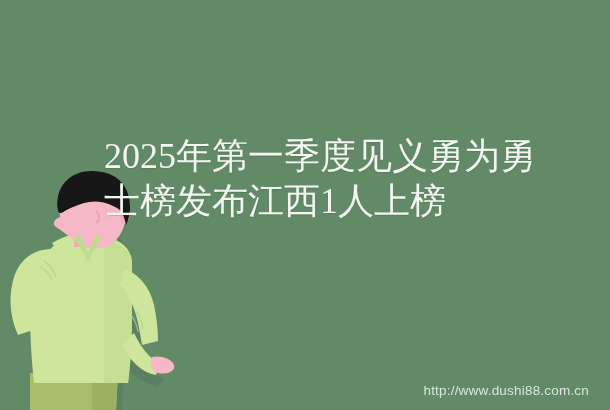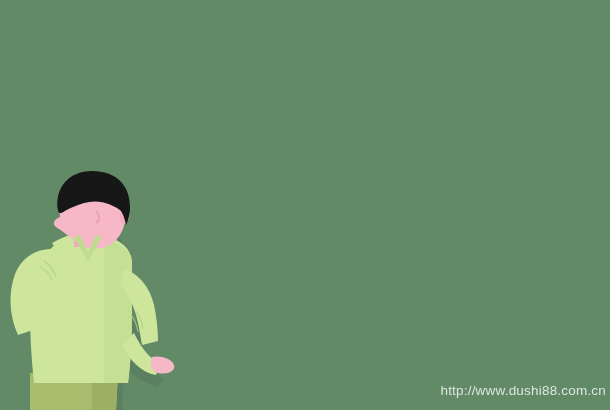--- a/index.html
+++ b/index.html
@@ -45,21 +45,21 @@
   #illustration svg {
     display: block;
     width: 200px;
     height: 205px;
     overflow: visible;
   }
 
   
   #watermark {
     position: absolute;
-    right: 4px;
+    right: 21px;
     bottom: 12px;
     color: rgba(255,255,255,0.78);
     font-family: "Liberation Sans", sans-serif;
     font-size: 13.5px;
     letter-spacing: 0.2px;
     white-space: nowrap;
   }
 </style>
 </head>
 <body>
@@ -117,18 +117,21 @@
                C142 168 130 156 122 140 Z" fill="#cee69c"></path>
       <path d="M136 106 C140 112 142 118 143 124" stroke="#b7d388" stroke-width="1.5" fill="none" opacity="0.85"></path>
       <path d="M131 110 C135 115 137 121 138 127" stroke="#b7d388" stroke-width="1.3" fill="none" opacity="0.7"></path>
 
       <path d="M152 152 C162 150 172 154 174 160 C176 166 168 170 158 168
                C152 167 149 160 152 152 Z" fill="#f6b7c7"></path>
 
     </svg>
   </div>
 
+  <div id="headline">
+    <span>2025年第一季度见义勇为勇士榜发布江西1人上榜</span>
+  </div>
 
   <div id="watermark">
     <span>http://www.dushi88.com.cn</span>
   </div>
 
 </div>
 
 </body></html>

